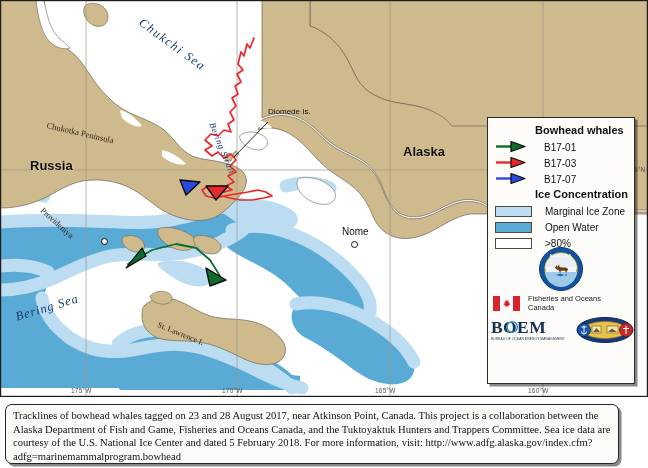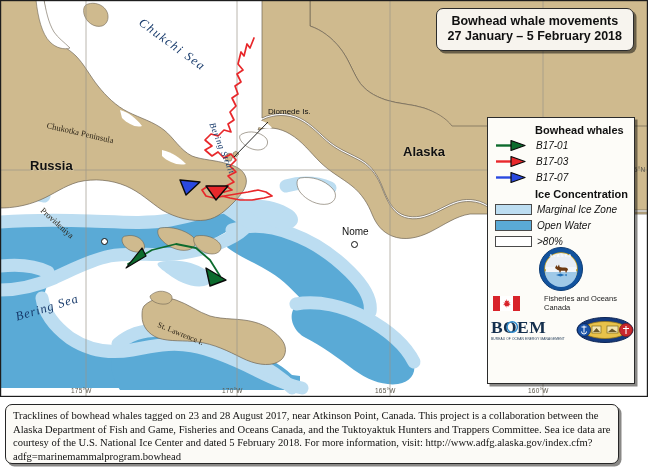--- a/index.html
+++ b/index.html
@@ -36,30 +36,30 @@
              box-shadow:2.5px 2.5px 0 rgba(20,18,14,.55);
              text-align:center;line-height:1.18;}
   .title-box div{font-size:12.5px;font-weight:bold;color:#111;white-space:nowrap;}
 
   
   .legend{position:absolute;left:487px;top:117px;width:148px;height:267px;
           background:#fdfcf8;border:1.5px solid #2b2b2b;
           box-shadow:2.5px 2.5px 0 rgba(20,18,14,.5);
           padding:5px 6px 4px 7px;box-sizing:border-box;}
   .legend-head{font-size:11px;font-weight:bold;color:#111;margin:1px 0 2px 0;padding-left:40px;}
-  .legend-row{display:flex;align-items:center;gap:5px;height:15px;margin-bottom:1px;font-style:italic;}
+  .legend-row{display:flex;align-items:flex-end;gap:13px;height:15px;margin-bottom:1px;}
   .legend-row .lrlabel{font-size:10px;color:#111;}
   .swatch{width:37px;height:11px;border:1px solid #4a4a4a;box-sizing:border-box;
           flex:0 0 auto;}
   .trackkey{width:36px;height:13px;flex:0 0 auto;}
 
   
   .logos{position:absolute;left:0;right:0;top:128px;}
   .seal{margin:0 auto;display:block;}
-  .dfo-row{display:flex;align-items:center;gap:24px;margin:2px 0 0 5px;}
+  .dfo-row{display:flex;align-items:center;gap:8px;margin:2px 0 0 5px;}
   .dfo-text{font-size:7.5px;color:#1a1a1a;line-height:1.25;
             font-family:"Liberation Sans",sans-serif;}
   .flag{width:27px;height:15px;flex:0 0 auto;}
   .boem-row{display:flex;align-items:flex-start;gap:8px;margin:3px 0 0 2px;}
 
   
   .caption{position:absolute;left:5px;top:404px;width:614px;height:60px;
            background:#fbfaf6;border:1.3px solid #262626;border-radius:7px;
            box-shadow:2.5px 2.5px 0 rgba(20,18,14,.5);
            box-sizing:border-box;padding:4px 7px 3px 7px;}
@@ -273,24 +273,20 @@
     <div class="plabel lab-geo" style="left:158px;top:320px;font-size:8px;
          transform:rotate(22deg);transform-origin:left center;">St. Lawrence I.</div>
 
     <div class="coord" style="left:71px;top:387px;">175°W</div>
     <div class="coord" style="left:222px;top:387px;">170°W</div>
     <div class="coord" style="left:375px;top:387px;">165°W</div>
     <div class="coord" style="left:528px;top:387px;">160°W</div>
     <div class="coord" style="left:630px;top:166px;">65°N</div>
   </div>
 
-  <div class="title-box">
-    <div>Bowhead whale movements</div>
-    <div>27 January – 5 February 2018</div>
-  </div>
 
   <div class="legend">
 
     <div class="legend-head">Bowhead whales</div>
 
     <div class="legend-row">
       <svg class="trackkey" viewBox="0 0 36 13">
         <line x1="1" y1="6.5" x2="18" y2="6.5" stroke="#0c6b2d" stroke-width="2.4"></line>
         <path d="M16,1.5 L30,6.5 L16,11.5 Z" fill="#0c6b2d" stroke="#0a0a0a" stroke-width="1.2" stroke-linejoin="round"></path>
       </svg>

